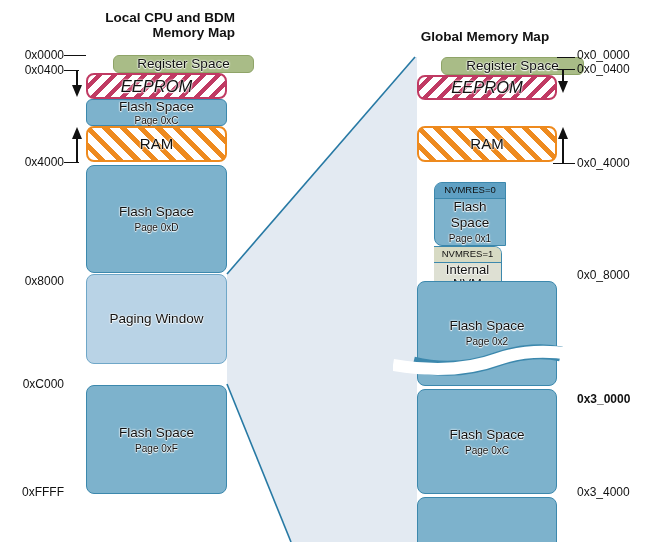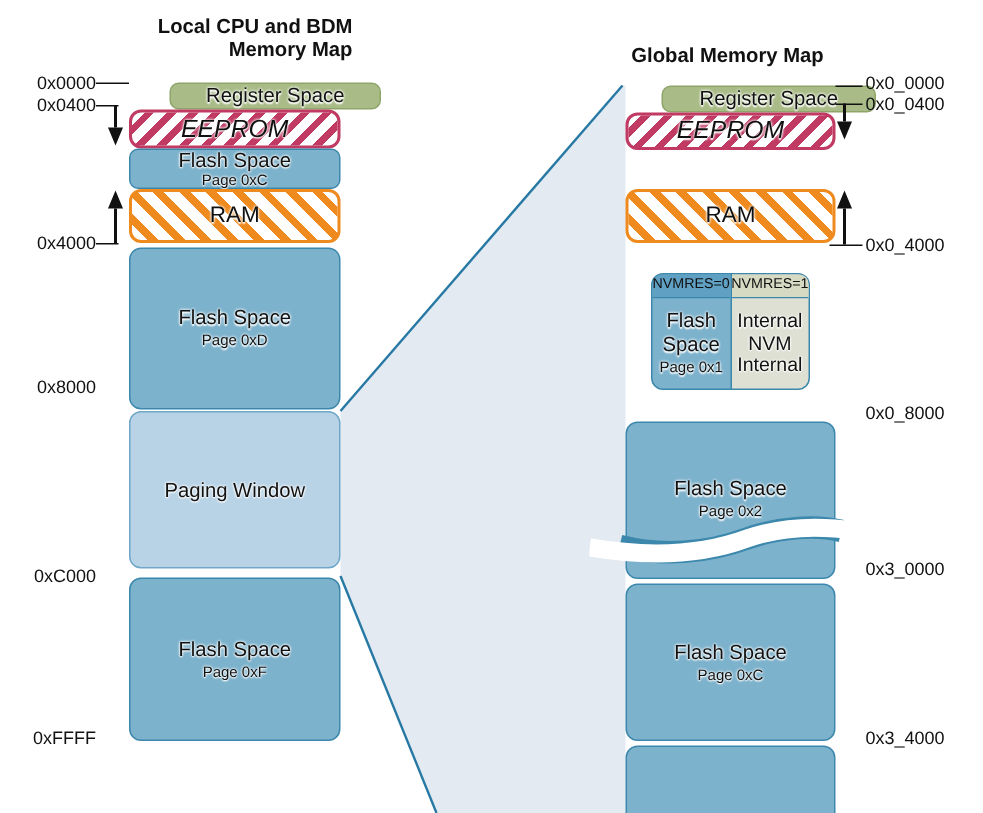--- a/index.html
+++ b/index.html
@@ -49,29 +49,29 @@
   .paging{background:var(--paging_bg,#b9d3e6);border:1.6px solid var(--paging_border,#6fa7c8);border-radius:8px;font-size:13.5px;}
   .unimpl{background:var(--unimpl_bg,#e6e7e3);border-radius:6px;color:var(--unimpl_text,#b3b6b1);font-size:13.5px;}
 
   
   #l-reg{left:86px;top:55px;width:141px;height:18px;}
   #l-eep{left:86px;top:73px;width:141px;height:26px;}
   #l-flc{left:86px;top:99px;width:141px;height:27px;border-radius:6px;}
   #l-flc .page{margin-top:1px;}
   #l-ram{left:86px;top:126px;width:141px;height:36px;}
   #l-fld{left:86px;top:165px;width:141px;height:108px;}
-  #l-pag{left:86px;top:274px;width:141px;height:105px;}
+  #l-pag{left:86px;top:274px;width:141px;height:90px;}
   #l-flf{left:86px;top:385px;width:141px;height:109px;}
 
   
   #r-reg{left:414px;top:57px;width:143px;height:18px;}
   #r-eep{left:417px;top:75px;width:140px;height:25px;}
   #r-uni{left:417px;top:101px;width:140px;height:24px;}
   #r-ram{left:417px;top:126px;width:140px;height:36px;}
-  #r-nvm{left:417px;top:165px;width:140px;height:112px;display:flex;flex-direction:row;align-items:stretch;justify-content:flex-start;padding:17px;}
+  #r-nvm{left:417px;top:165px;width:140px;height:112px;display:flex;flex-direction:column;align-items:stretch;justify-content:flex-start;padding:17px;}
   .nvm-half{box-sizing:border-box;display:flex;flex-direction:column;}
   #nvm0{width:72px;border:1.6px solid var(--flash_border,#3c88ad);border-radius:8px 0 0 8px;background:var(--flash_bg,#7db2cc);}
   #nvm1{width:68px;border:1.6px solid var(--flash_border,#3c88ad);border-left:none;border-radius:0 8px 8px 0;background:var(--nvm1_body_bg,#dee0d3);}
   .nvm-head{height:16px;box-sizing:border-box;display:flex;align-items:center;justify-content:center;
     font-size:9.5px;border-bottom:1.4px solid var(--flash_border,#3c88ad);}
   #nvm0 .nvm-head{background:var(--nvm0_header_bg,#5fa0c3);border-radius:6px 0 0 0;}
   #nvm1 .nvm-head{background:var(--nvm1_header_bg,#d7dac3);border-radius:0 6px 0 0;}
   .nvm-body{flex:1;display:flex;flex-direction:column;align-items:center;justify-content:center;text-align:center;line-height:1.15;padding:0 3px;}
   #nvm0 .nvm-body .lbl{font-size:13.5px;}
   #nvm1 .nvm-body{font-size:13px;}
@@ -164,37 +164,37 @@
   <div class="blk flash" id="r-flx"></div>
 
   <svg class="layer" style="left:393px;top:336px;" width="178" height="52" viewBox="0 0 178 52">
     <path class="wave-teal" d="M 20 28 C 48 35, 78 33, 105 23 C 128 15, 152 14, 168 18"></path>
     <path class="wave-white" d="M 0 29 C 42 36, 78 33, 105 23 C 128 15, 152 14, 178 18"></path>
   </svg>
 
   <div class="abs addr l" style="top:48px;">0x0000</div>
   <div class="abs addr l" style="top:63px;">0x0400</div>
   <div class="abs addr l" style="top:155px;">0x4000</div>
-  <div class="abs addr l" style="top:251px;">0x8000</div>
+  <div class="abs addr l" style="top:274px;">0x8000</div>
   <div class="abs addr l" style="top:377px;">0xC000</div>
   <div class="abs addr l" style="top:485px;">0xFFFF</div>
 
   <div class="tick" style="left:64px;top:55px;width:22px;"></div>
   <div class="tick" style="left:64px;top:70px;width:15px;"></div>
   <div class="tick" style="left:64px;top:162px;width:15px;"></div>
   <div class="stem" style="left:76px;top:70px;height:15px;"></div>
   <div class="ahead down" style="left:72px;top:85px;"></div>
   <div class="ahead up" style="left:72px;top:127px;"></div>
   <div class="stem" style="left:76px;top:139px;height:23px;"></div>
 
   <div class="abs addr r" style="top:48px;">0x0_0000</div>
   <div class="abs addr r" style="top:62px;">0x0_0400</div>
   <div class="abs addr r" style="top:156px;">0x0_4000</div>
   <div class="abs addr r" style="top:268px;">0x0_8000</div>
-  <div class="abs addr r" style="top:372px;">0x3_0000</div>
+  <div class="abs addr r" style="top:392px;font-weight:bold;">0x3_0000</div>
   <div class="abs addr r" style="top:485px;">0x3_4000</div>
 
   <div class="tick" style="left:557px;top:57px;width:18px;"></div>
   <div class="tick" style="left:557px;top:69px;width:18px;"></div>
   <div class="tick" style="left:553px;top:163px;width:22px;"></div>
   <div class="stem" style="left:562px;top:69px;height:12px;"></div>
   <div class="ahead down" style="left:558px;top:81px;"></div>
   <div class="ahead up" style="left:558px;top:127px;"></div>
   <div class="stem" style="left:562px;top:139px;height:24px;"></div>
 

